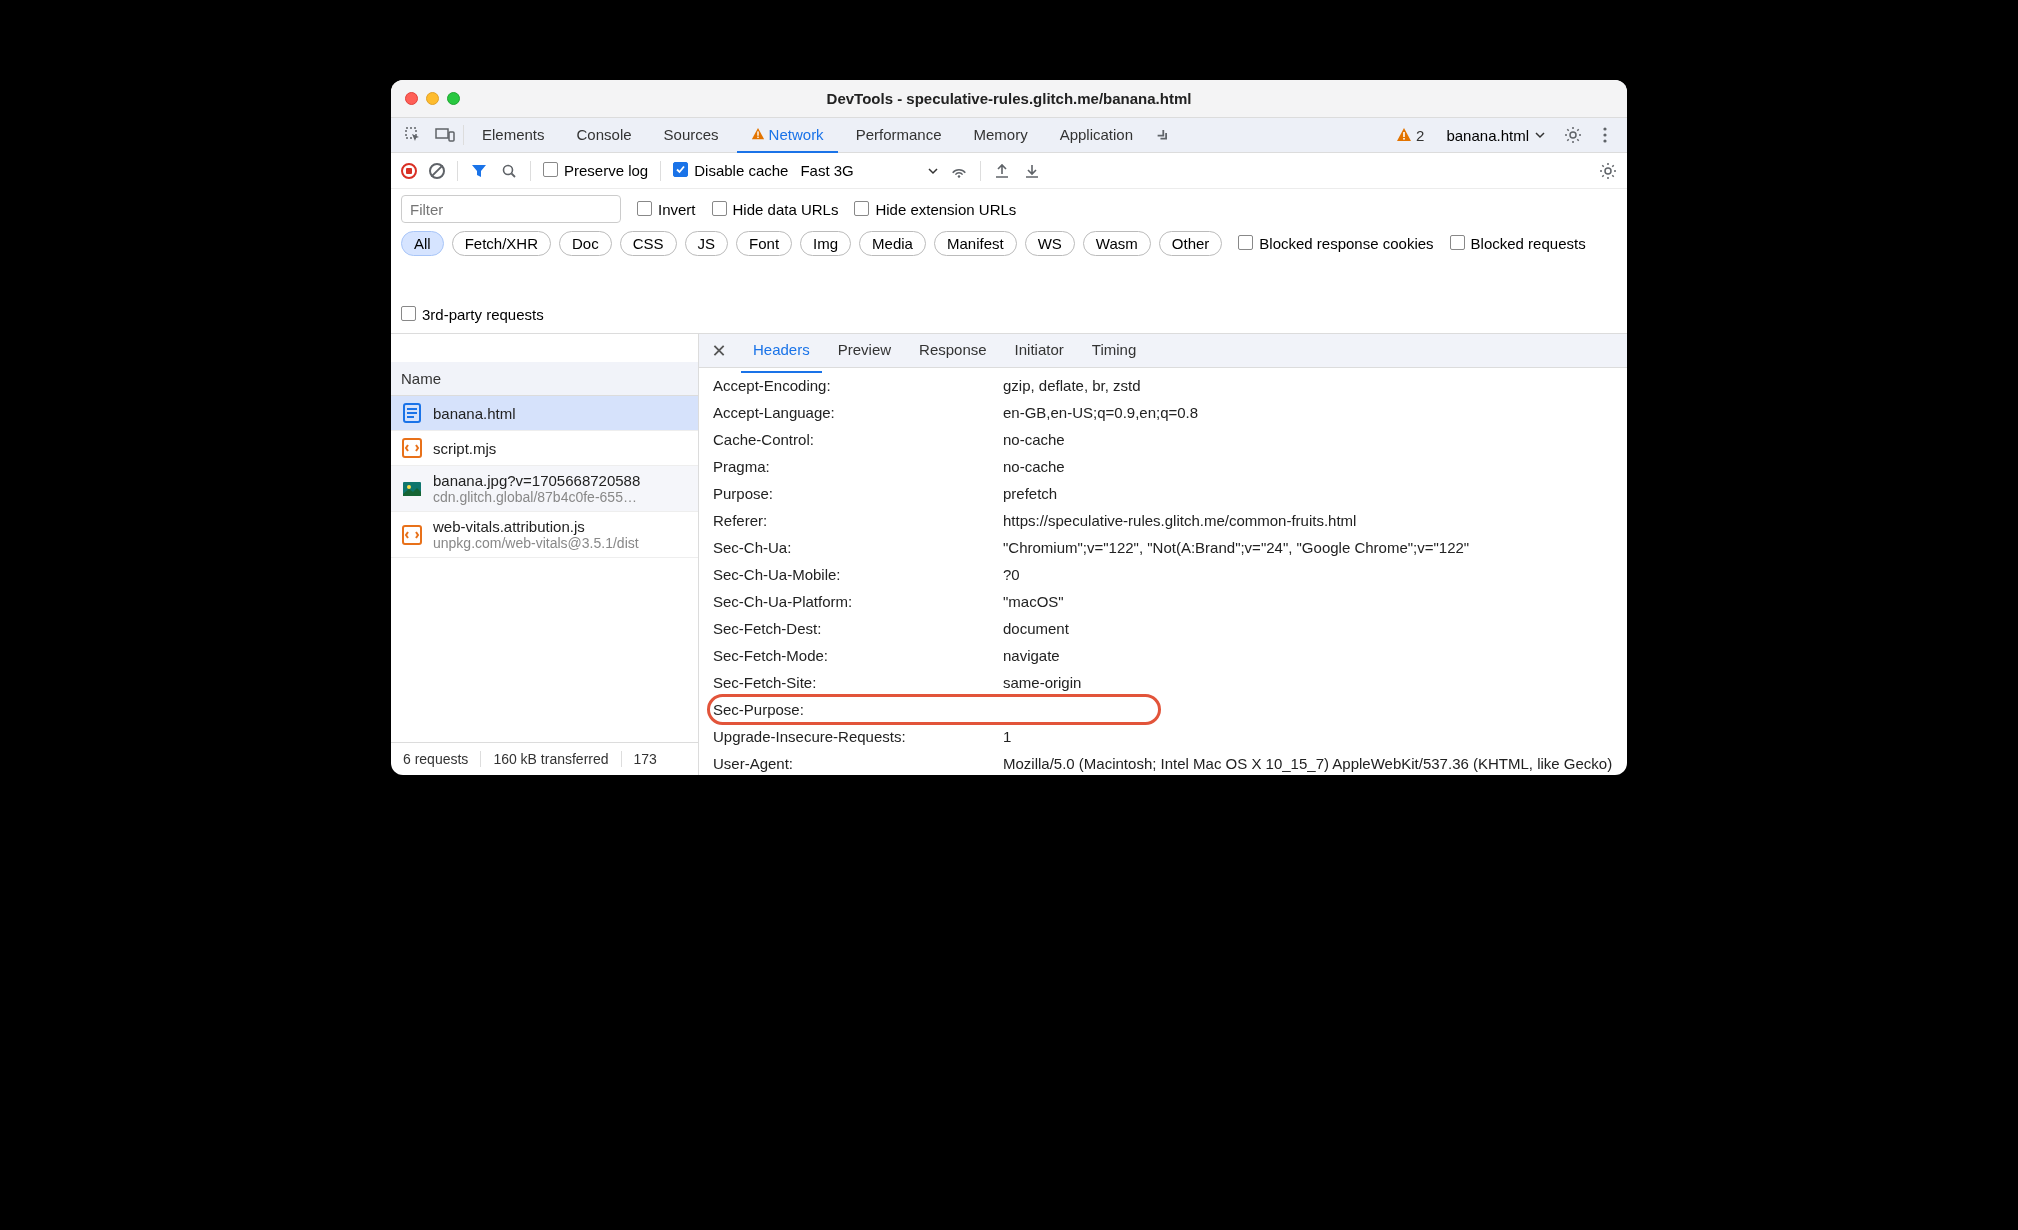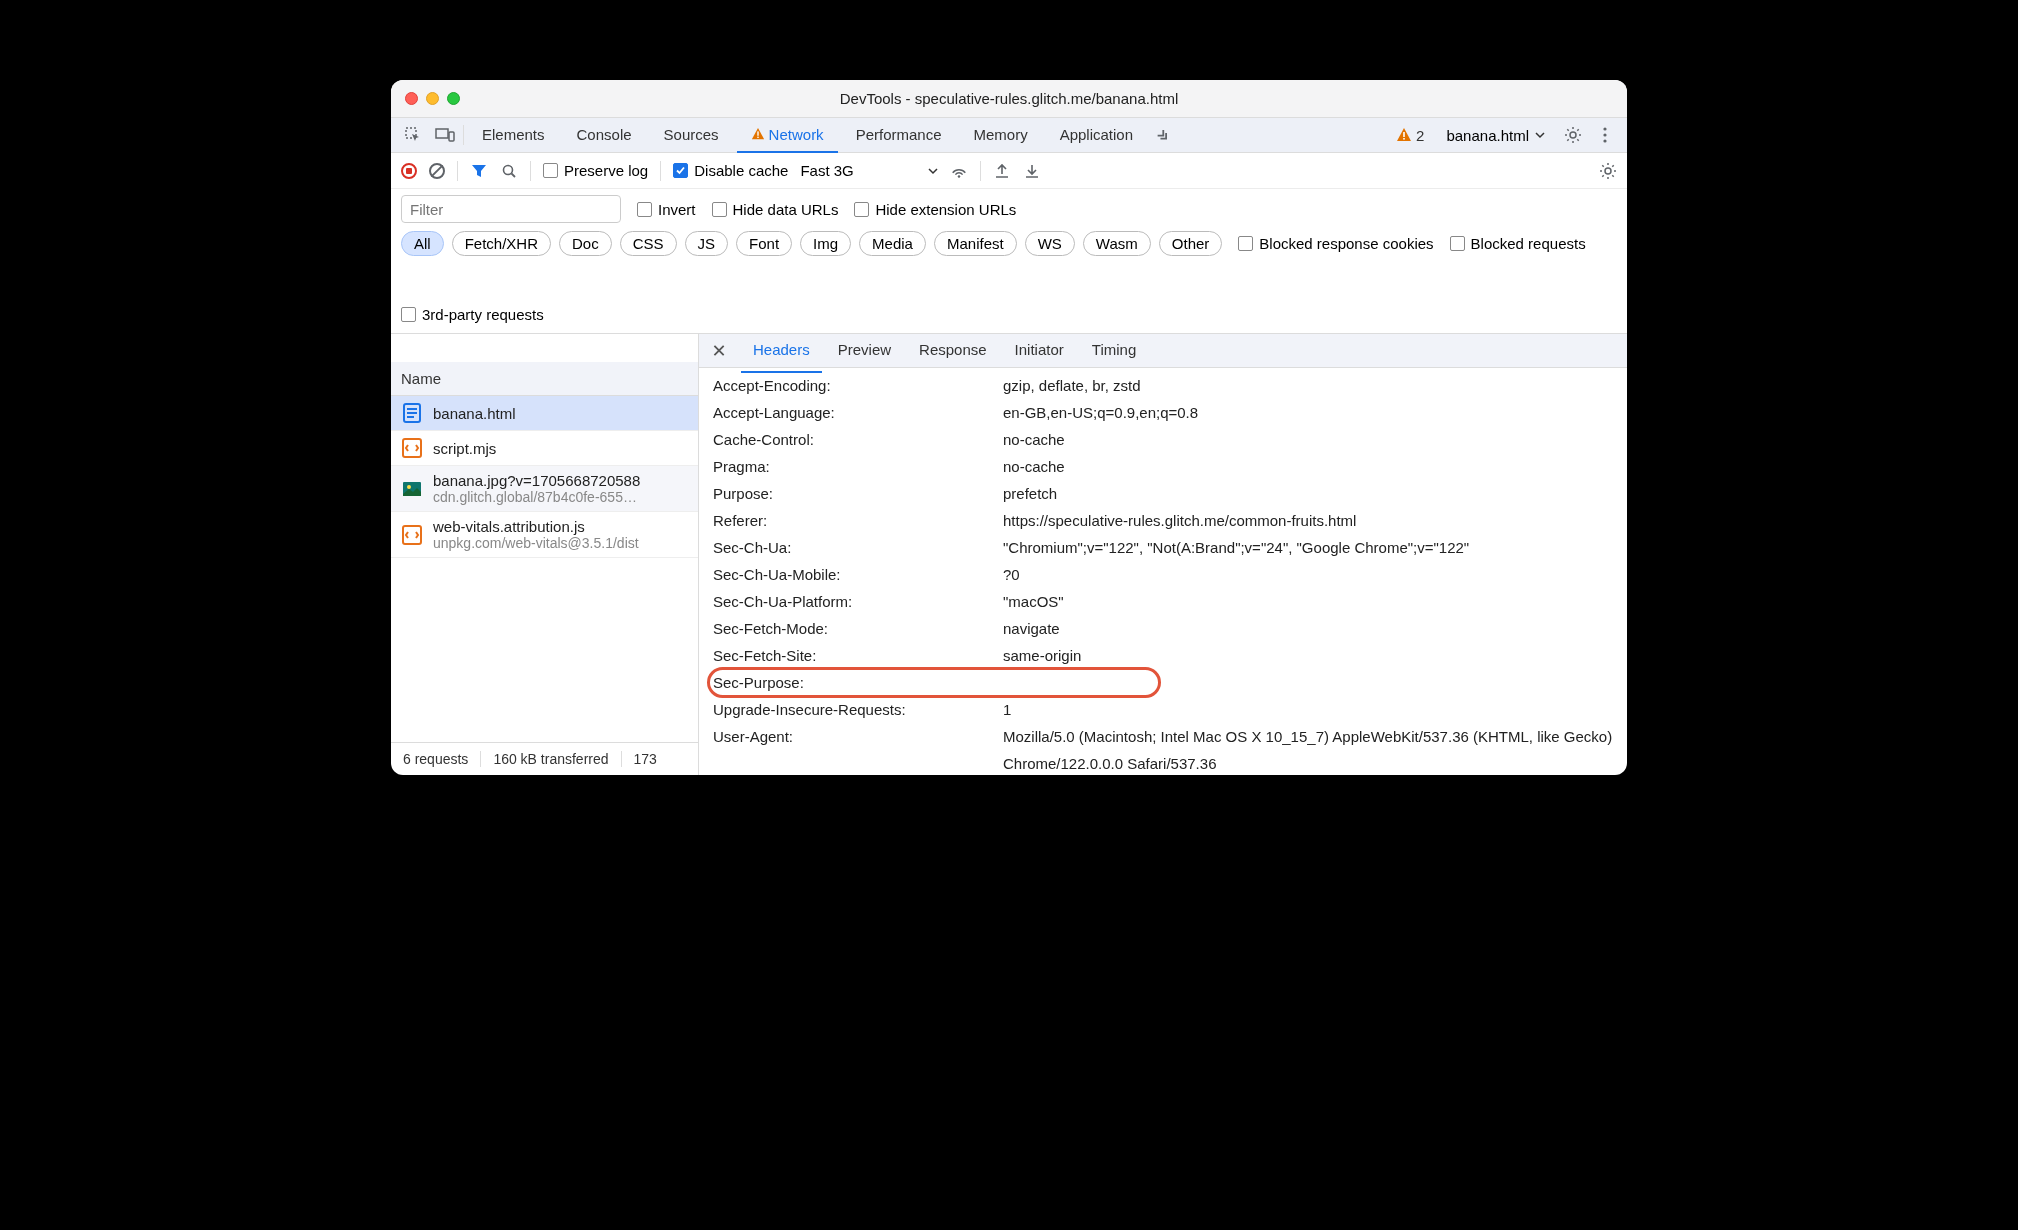--- a/index.html
+++ b/index.html
@@ -4,21 +4,21 @@
 <style>
   * { box-sizing: border-box; font-family: -apple-system, BlinkMacSystemFont, "Segoe UI", Helvetica, Arial, sans-serif; }
   body { margin:0; background:#000; width:2018px; height:1230px; display:flex; align-items:flex-start; justify-content:center; padding-top:80px; }
   .window { width:1236px; height:695px; background:#fff; border-radius:12px; overflow:hidden; box-shadow:0 20px 60px rgba(0,0,0,0.5); display:flex; flex-direction:column; }
   .titlebar { height:38px; background:#f4f4f5; display:flex; align-items:center; position:relative; border-bottom:1px solid #dcdcdc; }
   .traffic { display:flex; gap:8px; margin-left:14px; }
   .dot { width:13px; height:13px; border-radius:50%; }
   .dot.red  { background:#ff5f57; border:1px solid #e1413b; }
   .dot.yel  { background:#febc2e; border:1px solid #e0a127; }
   .dot.grn  { background:#28c840; border:1px solid #1fa531; }
-  .title { position:absolute; left:0; right:0; text-align:center; font-size:15px; font-weight:400; color:#222; pointer-events:none; }
+  .title { position:absolute; left:0; right:0; text-align:center; font-size:15px; font-weight:700; color:#222; pointer-events:none; }
 
   .tabs { height:35px; border-bottom:1px solid #dcdcdc; background:#edf0f7; display:flex; align-items:center; padding:0 8px; gap:4px; }
   .tab-ico { width:28px; height:28px; display:flex; align-items:center; justify-content:center; color:#5f6368; }
   .tab { padding:0 14px; color:#333; font-size:15px; height:35px; display:flex; align-items:center; gap:4px; border-bottom:2px solid transparent; cursor:pointer; }
   .tab.active { color:#1a73e8; border-bottom-color:#1a73e8; }
   .spacer { flex:1; }
   .warn-count { display:flex; align-items:center; gap:4px; font-size:15px; color:#333; padding:0 8px; }
   .context { display:flex; align-items:center; gap:6px; font-size:15px; padding:0 10px; cursor:pointer; }
 
   .toolbar { height:36px; border-bottom:1px solid #ececec; display:flex; align-items:center; padding:0 10px; gap:12px; font-size:15px; }
@@ -28,21 +28,21 @@
   .ban::after { content:""; width:2px; height:16px; background:#5f6368; position:absolute; left:5px; top:-2px; transform:rotate(45deg); }
   .vsep { width:1px; height:20px; background:#ddd; }
   .ico { width:18px; height:18px; display:flex; align-items:center; justify-content:center; color:#1a73e8; }
   .ico.gray { color:#5f6368; }
   .chk { width:15px; height:15px; border:1.5px solid #888; border-radius:2px; display:inline-flex; align-items:center; justify-content:center; margin-right:6px; vertical-align:-3px; }
   .chk.on { background:#1a73e8; border-color:#1a73e8; color:#fff; }
   .sel { display:flex; align-items:center; gap:4px; cursor:pointer; }
 
   .filterbar { padding:6px 10px 0 10px; display:flex; flex-wrap:wrap; align-items:center; gap:16px; font-size:15px; }
   .filter-input { width:220px; height:28px; border:1px solid #ccc; border-radius:4px; padding:0 8px; font-size:15px; color:#666; }
-  .chk-label { display:flex; align-items:center; }
+  .chk-label { display:flex; }
 
   .types { padding:8px 10px 8px 10px; display:flex; flex-wrap:wrap; align-items:center; gap:8px; font-size:15px; }
   .pill { border:1px solid #bbb; border-radius:14px; padding:3px 12px; cursor:pointer; background:#fff; }
   .pill.active { background:#d6e4ff; border-color:#a8c5f7; }
   .types .chk-label { margin-left:8px; }
 
   .thirdparty { padding:0 10px 10px 10px; border-bottom:1px solid #dcdcdc; font-size:15px;margin-top:42px; }
 
   .content { flex:1; display:flex; overflow:hidden; }
   .left { width:308px; border-right:1px solid #dcdcdc; display:flex; flex-direction:column; overflow:hidden; }
@@ -368,20 +368,24 @@
           </div>
           <div class="hrow">
             <div class="hk">Sec-Ch-Ua-Mobile:</div>
             <div class="hv">?0</div>
           </div>
           <div class="hrow">
             <div class="hk">Sec-Ch-Ua-Platform:</div>
             <div class="hv">"macOS"</div>
           </div>
           <div class="hrow">
+            <div class="hk">Sec-Fetch-Dest:</div>
+            <div class="hv">document</div>
+          </div>
+          <div class="hrow">
             <div class="hk">Sec-Fetch-Mode:</div>
             <div class="hv">navigate</div>
           </div>
           <div class="hrow">
             <div class="hk">Sec-Fetch-Site:</div>
             <div class="hv">same-origin</div>
           </div>
           <div class="hrow hl">
             <div class="ring"></div>
             <div class="hk">Sec-Purpose:</div>

